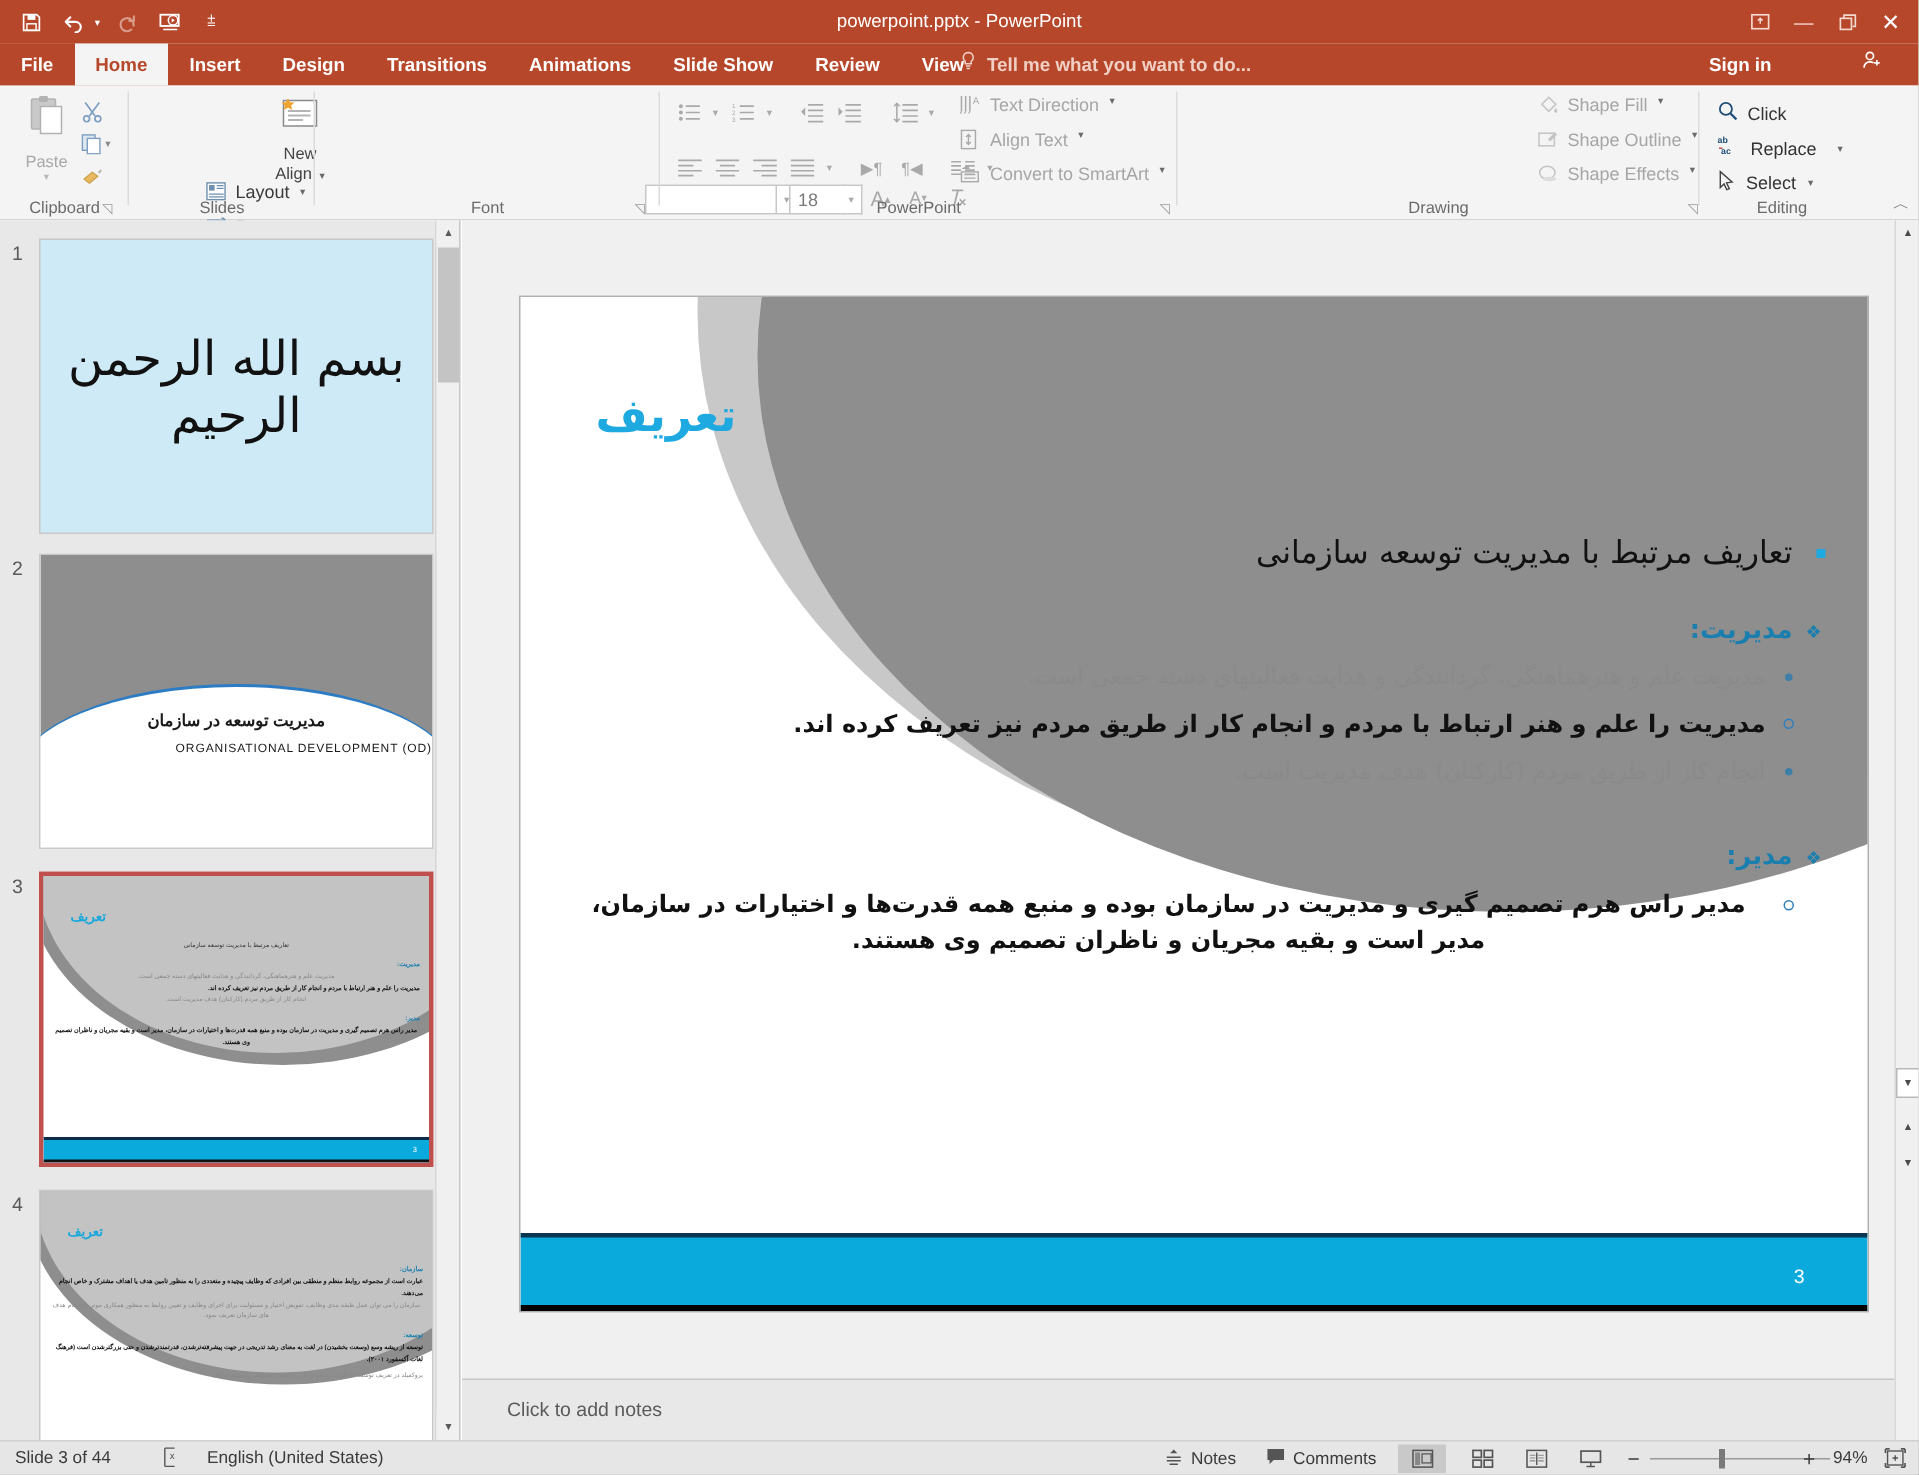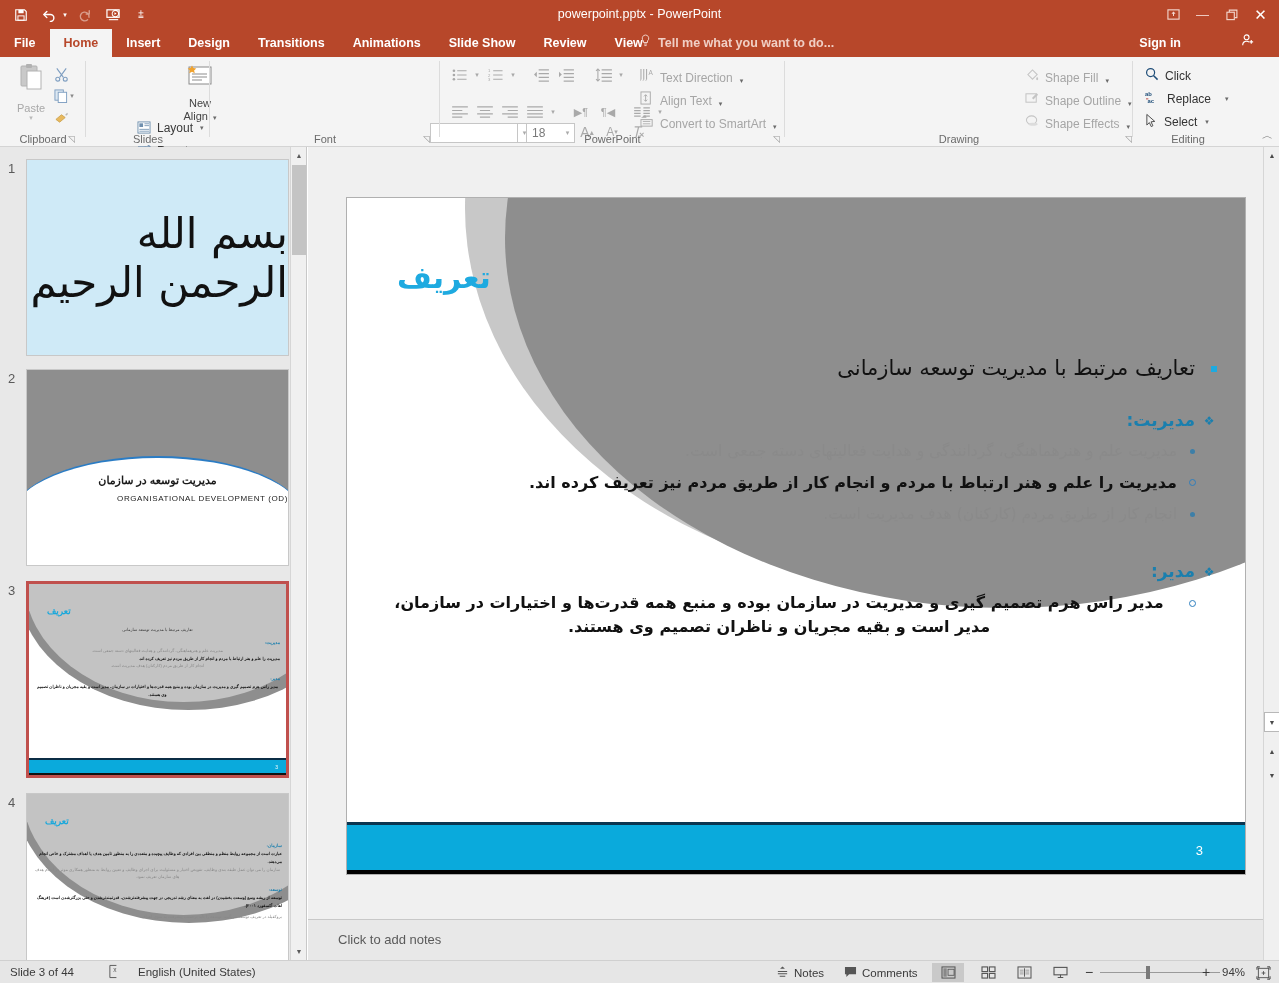--- a/index.html
+++ b/index.html
@@ -115,21 +115,21 @@
     border: 1px solid #c6c6c6; border-left: none; background: #fff;
     display: flex; align-items: center; justify-content: center; font-size: 7px; color: #aaa; }
   .fbtn {
     position: absolute; height: 22px; display: flex; align-items: center; justify-content: center;
     font-size: 13px; color: #a9a9a9;
   }
 
   
   .pbtn { position: absolute; height: 22px; display: flex; align-items: center; justify-content: center;
     font-size: 12px; color: #a9a9a9; }
-  .ptxt { position: absolute; height: 22px; display: flex; align-items: flex-end; gap: 5px;
+  .ptxt { position: absolute; height: 22px; display: flex; align-items: flex-start; gap: 5px;
     font-size: 12px; color: #a6a6a6; }
 
   
   .ebtn { position: absolute; height: 23px; display: flex; align-items: center; gap: 6px;
     font-size: 12px; color: #333; }
   .collapse-ribbon { position: absolute; right: 6px; bottom: 4px; font-size: 11px; color: #777; }
 
   
   .workarea { position: absolute; top: 147px; left: 0; width: 1279px; height: 813px; background: #fff; }
 
@@ -143,21 +143,21 @@
   .thumb {
     position: absolute; left: 26px; top: 0; width: 263px; height: 197px;
     background: #fff; border: 1px solid #c8c8c8; overflow: hidden;
   }
   .thumb.selected { border: 3px solid #c0504d; }
 
   
   .t1 { background: #cfeaf7; }
   .bism {
     position: absolute; left: 0; top: 50%; transform: translateY(-50%);
-    width: 100%; text-align: right; font-size: 42px; color: #111;
+    width: 100%; text-align: center; font-size: 32px; color: #111;
     font-family: "DejaVu Sans", sans-serif; direction: rtl;
   }
   
   .t2-gray { position: absolute; left: 0; top: 0; width: 100%; height: 100%; background: #8e8e8e; }
   .t2-white {
     position: absolute; left: -6%; top: 44%; width: 112%; height: 80%;
     background: #fff; border-radius: 50% 50% 0 0 / 40% 40% 0 0;
     border-top: 2px solid #2b7cc4;
   }
   .t2-title { position: absolute; left: 0; top: 104px; width: 100%; text-align: center;

